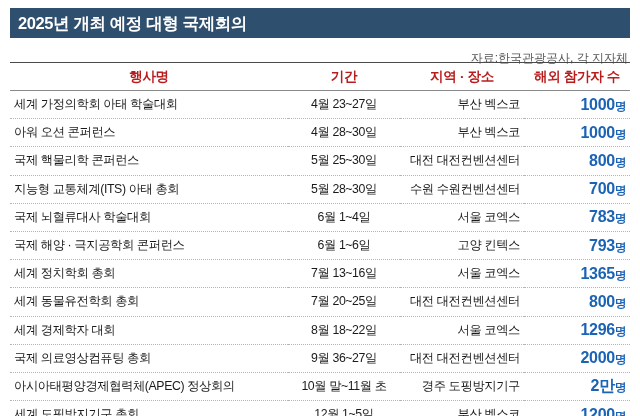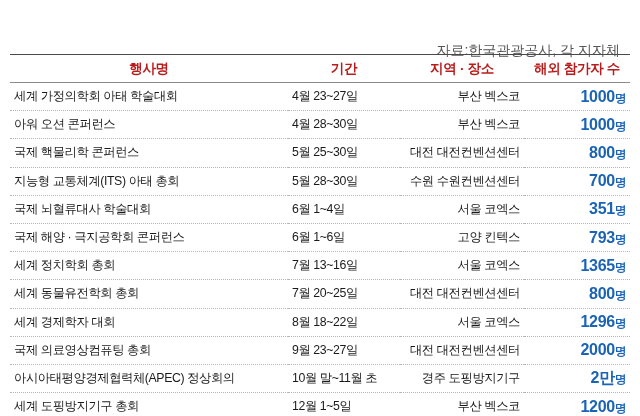--- a/index.html
+++ b/index.html
@@ -35,23 +35,23 @@
     font-size: 16.5px;
     font-weight: bold;
     letter-spacing: -0.4px;
     padding-left: 8px;
     line-height: 30px;
     white-space: nowrap;
   }
   
   .source-note {
     position: absolute;
-    right: 20px;
+    right: 12px;
     top: 42px;
-    font-size: 14px;
+    font-size: 12px;
     color: #555555;
     white-space: nowrap;
   }
   
   table.conf-table {
     position: absolute;
     top: 54px;
     left: 10px;
     width: 620px;
     border-collapse: collapse;
@@ -79,40 +79,43 @@
     border-bottom: 0.9px dotted #b5b5b5;
     padding: 0 4px;
     letter-spacing: -0.4px;
     white-space: nowrap;
     overflow: hidden;
   }
   table.conf-table tbody tr:last-child td {
     border-bottom: 1.6px solid #4a4a4a;
   }
   td.name  { text-align: left; padding-left: 10px; }
-  td.date  { }
+  td.date  { text-align: center; }
   td.place { text-align: right; }
   td.att   { text-align: right; padding-right: 12px; }
   td.att .num {
     color: #1b63b5;
     font-weight: bold;
     font-size: 16px;
     letter-spacing: -0.3px;
   }
   td.att .unit {
     color: #1b63b5;
     font-weight: bold;
     font-size: 11.5px;
   }
 </style>
 </head>
 <body>
 
 <div class="page">
 
+  <div class="title-bar">
+    <span class="title-text">2025년 개최 예정 대형 국제회의</span>
+  </div>
 
   <div class="source-note">자료:한국관광공사, 각 지자체</div>
 
   <table class="conf-table">
     <colgroup>
       <col class="c-name">
       <col class="c-date">
       <col class="c-place">
       <col class="c-att">
     </colgroup>
@@ -146,21 +149,21 @@
         <tr>
           <td class="name">지능형 교통체계(ITS) 아태 총회</td>
           <td class="date">5월 28~30일</td>
           <td class="place">수원 수원컨벤션센터</td>
           <td class="att"><span class="num">700</span><span class="unit">명</span></td>
         </tr>
         <tr>
           <td class="name">국제 뇌혈류대사 학술대회</td>
           <td class="date">6월 1~4일</td>
           <td class="place">서울 코엑스</td>
-          <td class="att"><span class="num">351</span><span class="unit">명</span></td>
+          <td class="att"><span class="num">783</span><span class="unit">명</span></td>
         </tr>
         <tr>
           <td class="name">국제 해양 · 극지공학회 콘퍼런스</td>
           <td class="date">6월 1~6일</td>
           <td class="place">고양 킨텍스</td>
           <td class="att"><span class="num">793</span><span class="unit">명</span></td>
         </tr>
         <tr>
           <td class="name">세계 정치학회 총회</td>
           <td class="date">7월 13~16일</td>
@@ -174,21 +177,21 @@
           <td class="att"><span class="num">800</span><span class="unit">명</span></td>
         </tr>
         <tr>
           <td class="name">세계 경제학자 대회</td>
           <td class="date">8월 18~22일</td>
           <td class="place">서울 코엑스</td>
           <td class="att"><span class="num">1296</span><span class="unit">명</span></td>
         </tr>
         <tr>
           <td class="name">국제 의료영상컴퓨팅 총회</td>
-          <td class="date">9월 23~27일</td>
+          <td class="date">9월 36~27일</td>
           <td class="place">대전 대전컨벤션센터</td>
           <td class="att"><span class="num">2000</span><span class="unit">명</span></td>
         </tr>
         <tr>
           <td class="name">아시아태평양경제협력체(APEC) 정상회의</td>
           <td class="date">10월 말~11월 초</td>
           <td class="place">경주 도핑방지기구</td>
           <td class="att"><span class="num">2만</span><span class="unit">명</span></td>
         </tr>
         <tr>

